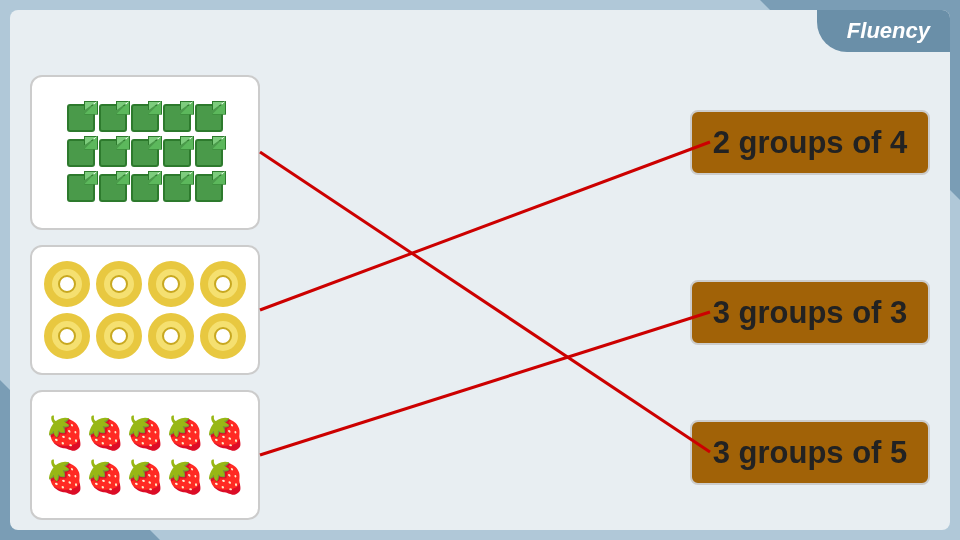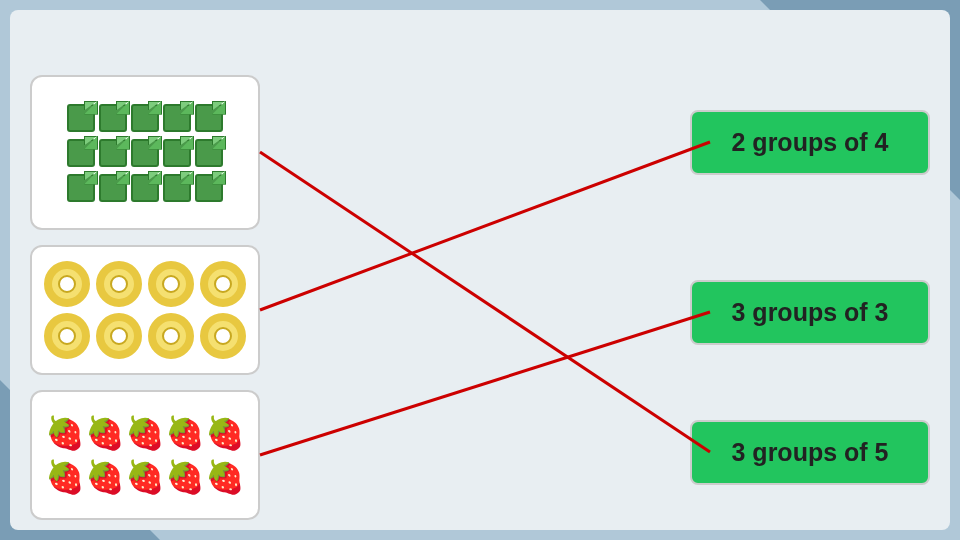--- a/index.html
+++ b/index.html
@@ -89,29 +89,29 @@
     }
 
     .pic-box-1 { top: 65px; width: 230px; height: 155px; }
     .pic-box-2 { top: 235px; width: 230px; height: 130px; }
     .pic-box-3 { top: 380px; width: 230px; height: 130px; }
 
     
     .answer-box {
       position: absolute;
       right: 20px;
-      background: #22c55e;
+      background: #a16207;
       border: 2px solid #ccc;
       border-radius: 8px;
       width: 240px;
       height: 65px;
       display: flex;
       align-items: center;
       justify-content: center;
-      font-size: 25px;
+      font-size: 31px;
       font-weight: bold;
       color: #222;
     }
 
     .ans-box-1 { top: 100px; }
     .ans-box-2 { top: 270px; text-align: right; }
     .ans-box-3 { top: 410px; }
 
     
     .lines-svg {
@@ -223,20 +223,23 @@
   </style>
 </head>
 <body>
 
 <div class="bg-shape bg-tl"></div>
 <div class="bg-shape bg-br"></div>
 <div class="bg-shape bg-mid-right"></div>
 
 <div class="main-content">
 
+  <div class="fluency-badge">
+    <span>Fluency</span>
+  </div>
 
 
   <div class="picture-box pic-box-1">
     <div class="cube-grid">
       <div class="cube-row">
         <div class="cube"></div>
         <div class="cube"></div>
         <div class="cube"></div>
         <div class="cube"></div>
         <div class="cube"></div>

